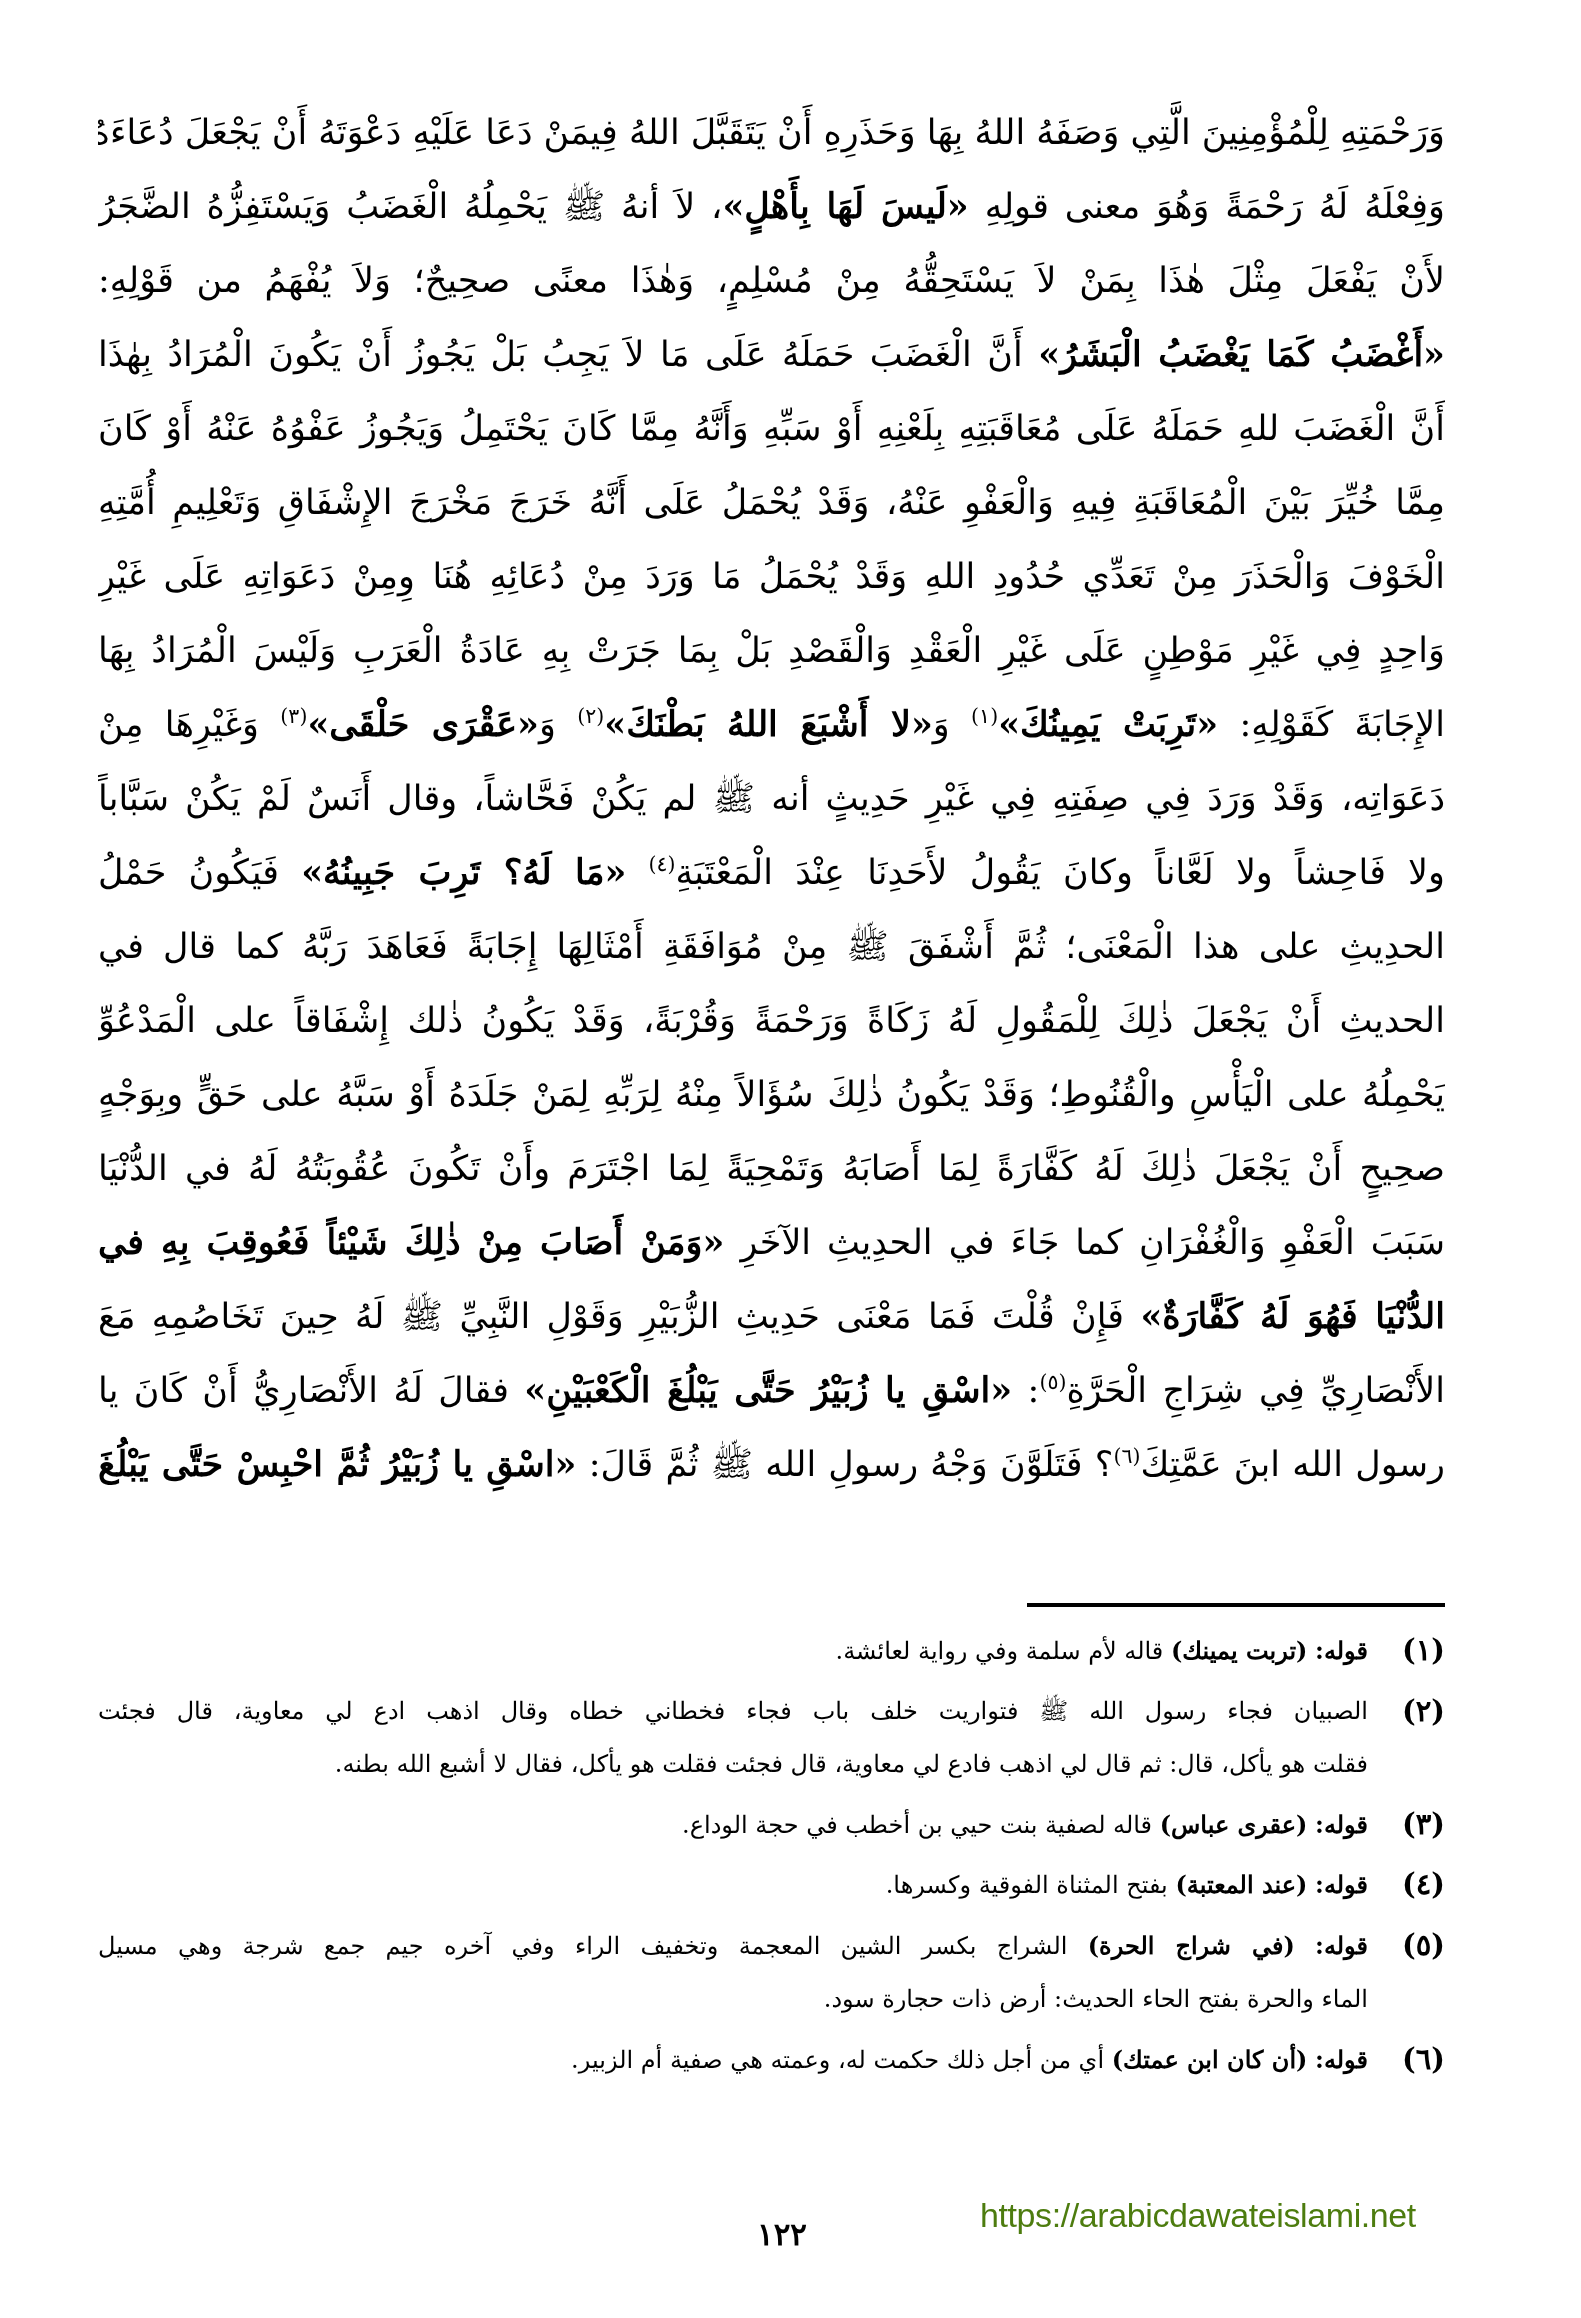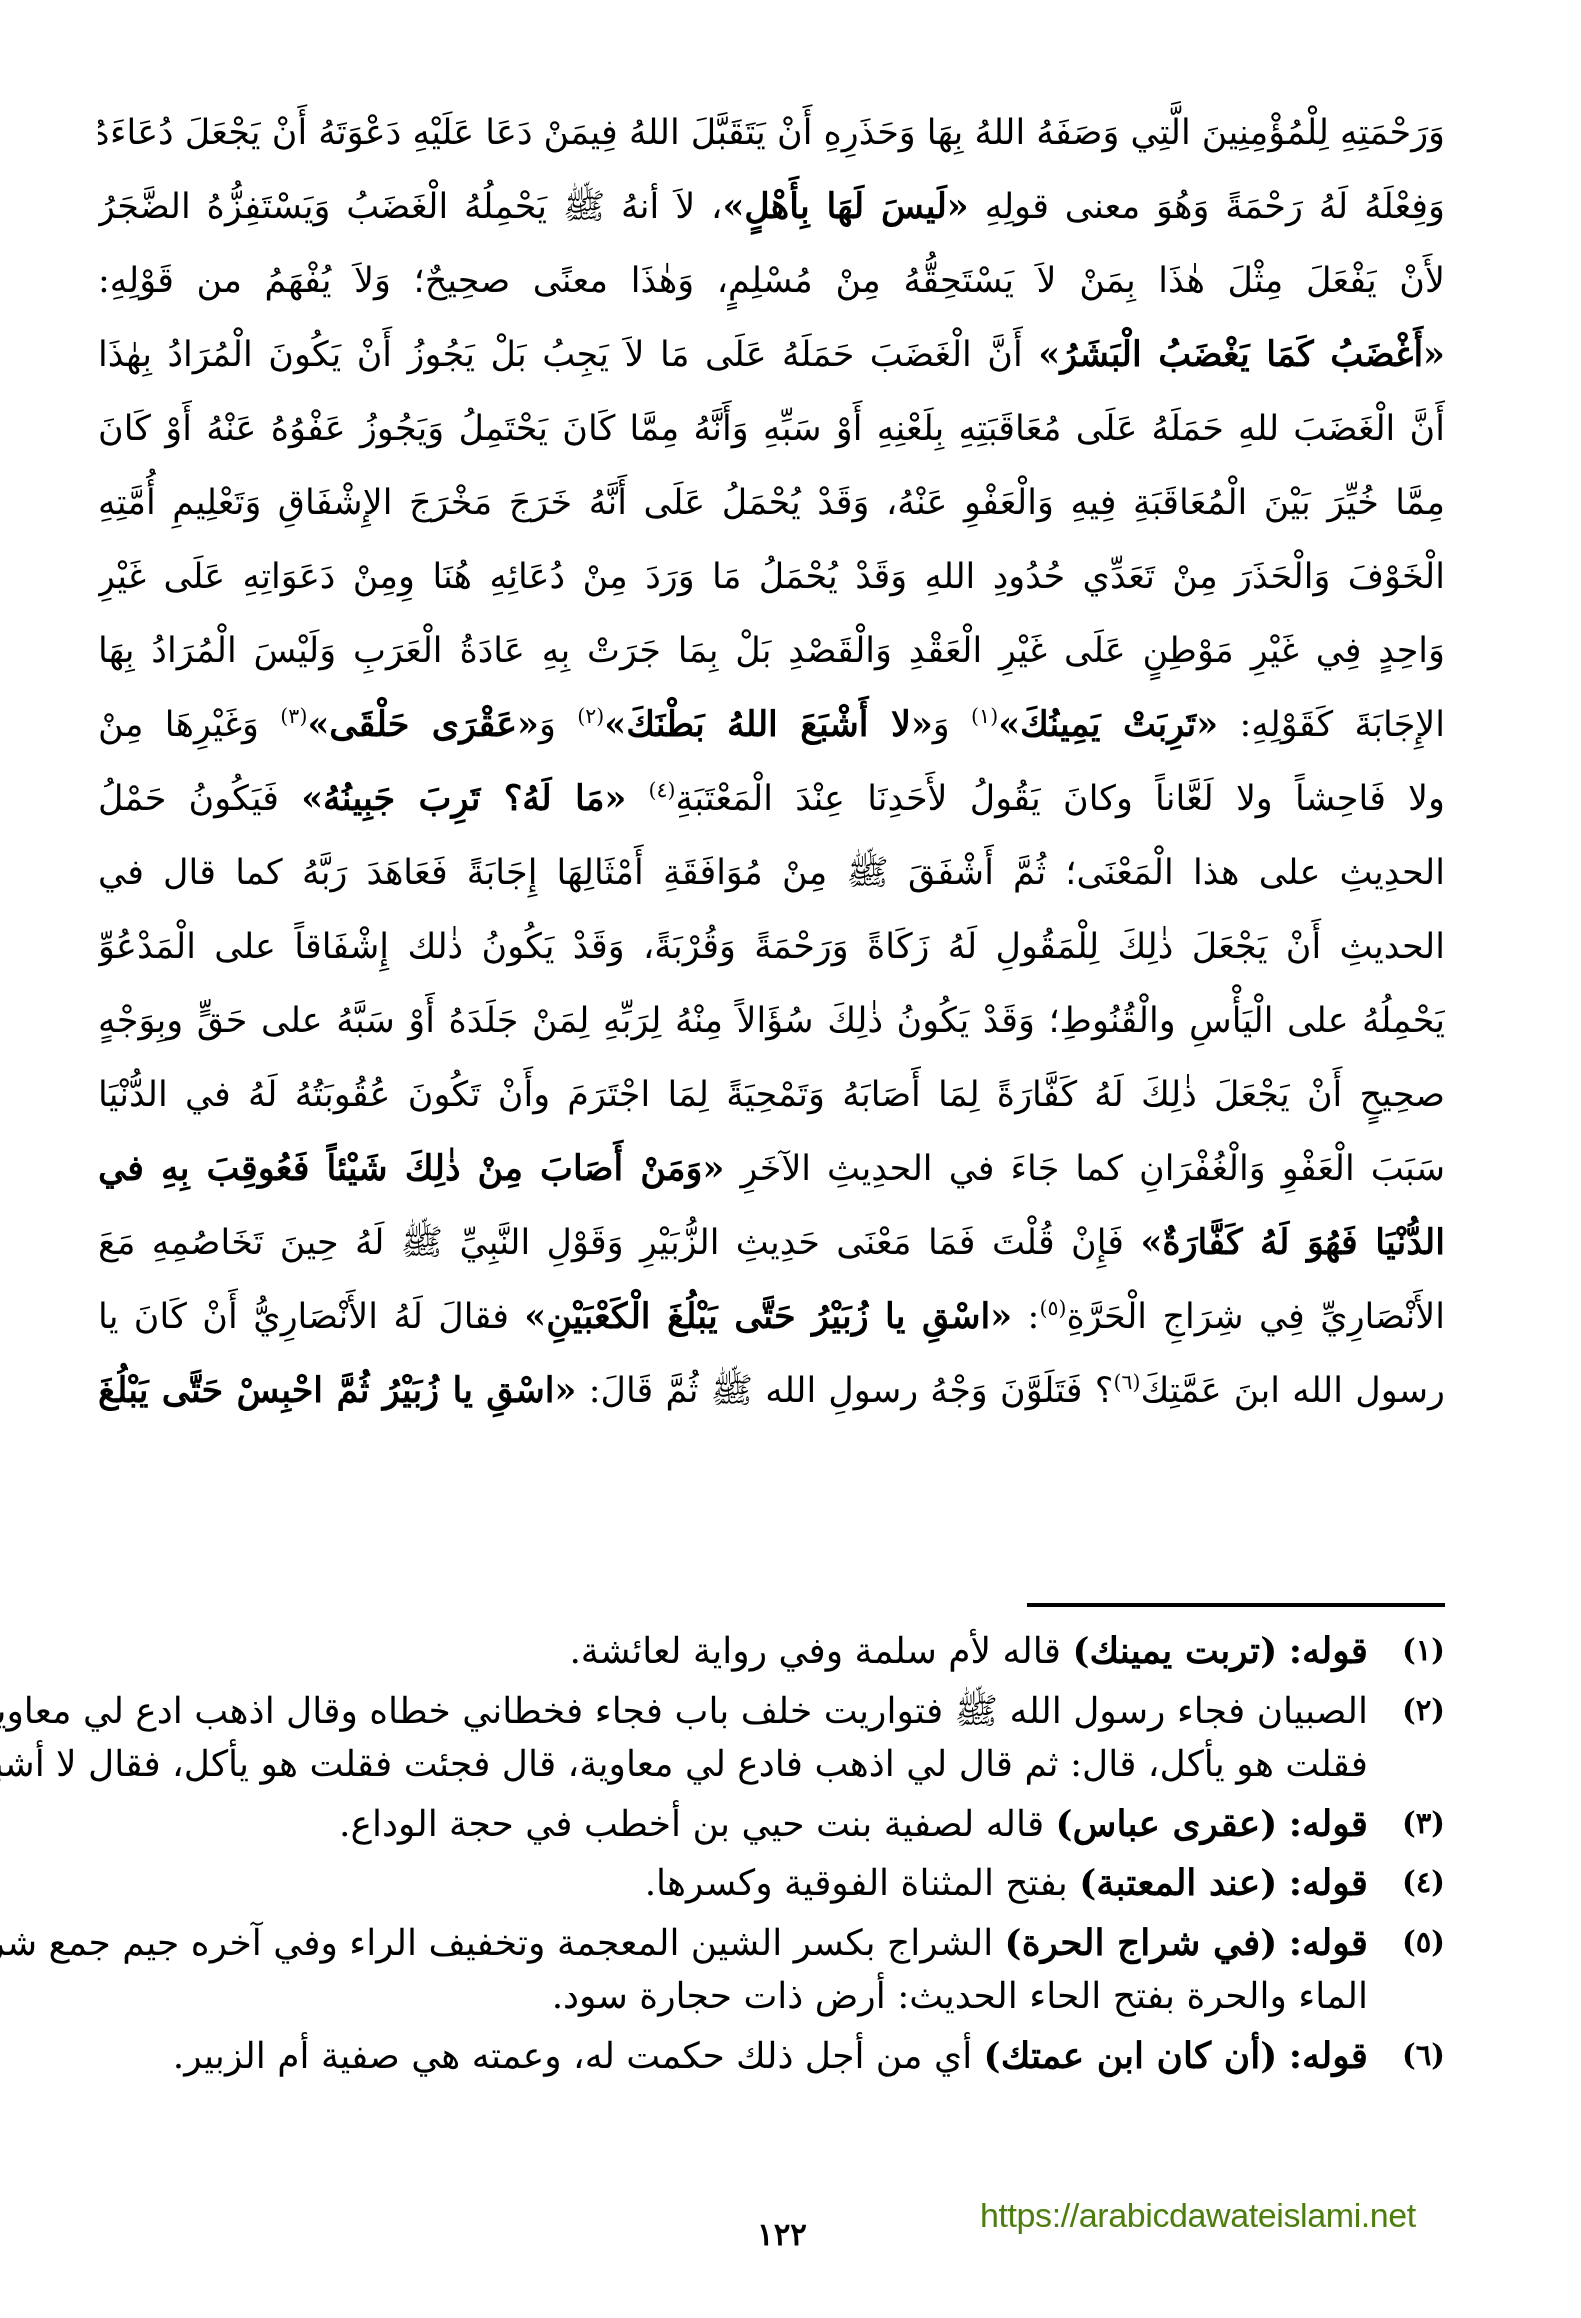--- a/index.html
+++ b/index.html
@@ -73,21 +73,21 @@
     flex: 0 0 77px;
     font-size: 29px;
     line-height: 53px;
     font-weight: bold;
     text-align: right;
   }
   .fn-body {
     flex: 1 1 auto;
   }
   .fn-line {
-    font-size: 36px;
+    font-size: 24px;
     line-height: 53px;
     white-space: nowrap;
   }
   .fn-line.justify {
     text-align: justify;
     text-align-last: justify;
   }
   .fn-label { font-weight: bold; }
   .fn-quote { font-weight: bold; }
   .page-number {
@@ -119,20 +119,21 @@
   <div class="main-text" id="main-text">
       <div class="main-line"><span class="seg">وَرَحْمَتِهِ لِلْمُؤْمِنِينَ الَّتِي وَصَفَهُ اللهُ بِهَا وَحَذَرِهِ أَنْ يَتَقَبَّلَ اللهُ فِيمَنْ دَعَا عَلَيْهِ دَعْوَتَهُ أَنْ يَجْعَلَ دُعَاءَهُ</span></div>
       <div class="main-line"><span class="seg">وَفِعْلَهُ لَهُ رَحْمَةً وَهُوَ معنى قولِهِ </span><span class="seg bold">«لَيسَ لَهَا بِأَهْلٍ»</span><span class="seg">، لاَ أنهُ ﷺ يَحْمِلُهُ الْغَضَبُ وَيَسْتَفِزُّهُ الضَّجَرُ</span></div>
       <div class="main-line"><span class="seg">لأَنْ يَفْعَلَ مِثْلَ هٰذَا بِمَنْ لاَ يَسْتَحِقُّهُ مِنْ مُسْلِمٍ، وَهٰذَا معنًى صحِيحٌ؛ وَلاَ يُفْهَمُ من قَوْلِهِ:</span></div>
       <div class="main-line"><span class="seg bold">«أَغْضَبُ كَمَا يَغْضَبُ الْبَشَرُ»</span><span class="seg"> أَنَّ الْغَضَبَ حَمَلَهُ عَلَى مَا لاَ يَجِبُ بَلْ يَجُوزُ أَنْ يَكُونَ الْمُرَادُ بِهٰذَا</span></div>
       <div class="main-line"><span class="seg">أَنَّ الْغَضَبَ للهِ حَمَلَهُ عَلَى مُعَاقَبَتِهِ بِلَعْنِهِ أَوْ سَبِّهِ وَأَنَّهُ مِمَّا كَانَ يَحْتَمِلُ وَيَجُوزُ عَفْوُهُ عَنْهُ أَوْ كَانَ</span></div>
       <div class="main-line"><span class="seg">مِمَّا خُيِّرَ بَيْنَ الْمُعَاقَبَةِ فِيهِ وَالْعَفْوِ عَنْهُ، وَقَدْ يُحْمَلُ عَلَى أَنَّهُ خَرَجَ مَخْرَجَ الإِشْفَاقِ وَتَعْلِيمِ أُمَّتِهِ</span></div>
       <div class="main-line"><span class="seg">الْخَوْفَ وَالْحَذَرَ مِنْ تَعَدِّي حُدُودِ اللهِ وَقَدْ يُحْمَلُ مَا وَرَدَ مِنْ دُعَائِهِ هُنَا وِمِنْ دَعَوَاتِهِ عَلَى غَيْرِ</span></div>
       <div class="main-line"><span class="seg">وَاحِدٍ فِي غَيْرِ مَوْطِنٍ عَلَى غَيْرِ الْعَقْدِ وَالْقَصْدِ بَلْ بِمَا جَرَتْ بِهِ عَادَةُ الْعَرَبِ وَلَيْسَ الْمُرَادُ بِهَا</span></div>
       <div class="main-line"><span class="seg">الإِجَابَةَ كَقَوْلِهِ: </span><span class="seg bold">«تَرِبَتْ يَمِينُكَ»</span><span class="fnref">(١)</span><span class="seg"> وَ</span><span class="seg bold">«لا أَشْبَعَ اللهُ بَطْنَكَ»</span><span class="fnref">(٢)</span><span class="seg"> وَ</span><span class="seg bold">«عَقْرَى حَلْقَى»</span><span class="fnref">(٣)</span><span class="seg"> وَغَيْرِهَا مِنْ</span></div>
+      <div class="main-line"><span class="seg">دَعَوَاتِه، وَقَدْ وَرَدَ فِي صِفَتِهِ فِي غَيْرِ حَدِيثٍ أنه ﷺ لم يَكُنْ فَحَّاشاً، وقال أَنَسٌ لَمْ يَكُنْ سَبَّاباً</span></div>
       <div class="main-line"><span class="seg">ولا فَاحِشاً ولا لَعَّاناً وكانَ يَقُولُ لأَحَدِنَا عِنْدَ الْمَعْتَبَةِ</span><span class="fnref">(٤)</span><span class="seg"> </span><span class="seg bold">«مَا لَهُ؟ تَرِبَ جَبِينُهُ»</span><span class="seg"> فَيَكُونُ حَمْلُ</span></div>
       <div class="main-line"><span class="seg">الحدِيثِ على هذا الْمَعْنَى؛ ثُمَّ أَشْفَقَ ﷺ مِنْ مُوَافَقَةِ أَمْثَالِهَا إِجَابَةً فَعَاهَدَ رَبَّهُ كما قال في</span></div>
       <div class="main-line"><span class="seg">الحديثِ أَنْ يَجْعَلَ ذٰلِكَ لِلْمَقُولِ لَهُ زَكَاةً وَرَحْمَةً وَقُرْبَةً، وَقَدْ يَكُونُ ذٰلك إِشْفَاقاً على الْمَدْعُوِّ</span></div>
       <div class="main-line"><span class="seg">يَحْمِلُهُ على الْيَأْسِ والْقُنُوطِ؛ وَقَدْ يَكُونُ ذٰلِكَ سُؤَالاً مِنْهُ لِرَبِّهِ لِمَنْ جَلَدَهُ أَوْ سَبَّهُ على حَقٍّ وبِوَجْهٍ</span></div>
       <div class="main-line"><span class="seg">صحِيحٍ أَنْ يَجْعَلَ ذٰلِكَ لَهُ كَفَّارَةً لِمَا أَصَابَهُ وَتَمْحِيَةً لِمَا اجْتَرَمَ وأَنْ تَكُونَ عُقُوبَتُهُ لَهُ في الدُّنْيَا</span></div>
       <div class="main-line"><span class="seg">سَبَبَ الْعَفْوِ وَالْغُفْرَانِ كما جَاءَ في الحدِيثِ الآخَرِ </span><span class="seg bold">«وَمَنْ أَصَابَ مِنْ ذٰلِكَ شَيْئاً فَعُوقِبَ بِهِ في</span></div>
       <div class="main-line"><span class="seg bold">الدُّنْيَا فَهُوَ لَهُ كَفَّارَةٌ»</span><span class="seg"> فَإِنْ قُلْتَ فَمَا مَعْنَى حَدِيثِ الزُّبَيْرِ وَقَوْلِ النَّبِيِّ ﷺ لَهُ حِينَ تَخَاصُمِهِ مَعَ</span></div>
       <div class="main-line"><span class="seg">الأَنْصَارِيِّ فِي شِرَاجِ الْحَرَّةِ</span><span class="fnref">(٥)</span><span class="seg">: </span><span class="seg bold">«اسْقِ يا زُبَيْرُ حَتَّى يَبْلُغَ الْكَعْبَيْنِ»</span><span class="seg"> فقالَ لَهُ الأَنْصَارِيُّ أَنْ كَانَ يا</span></div>
       <div class="main-line last-line"><span class="seg">رسول الله ابنَ عَمَّتِكَ</span><span class="fnref">(٦)</span><span class="seg">؟ فَتَلَوَّنَ وَجْهُ رسولِ الله ﷺ ثُمَّ قَالَ: </span><span class="seg bold">«اسْقِ يا زُبَيْرُ ثُمَّ احْبِسْ حَتَّى يَبْلُغَ</span></div>
     </div>

